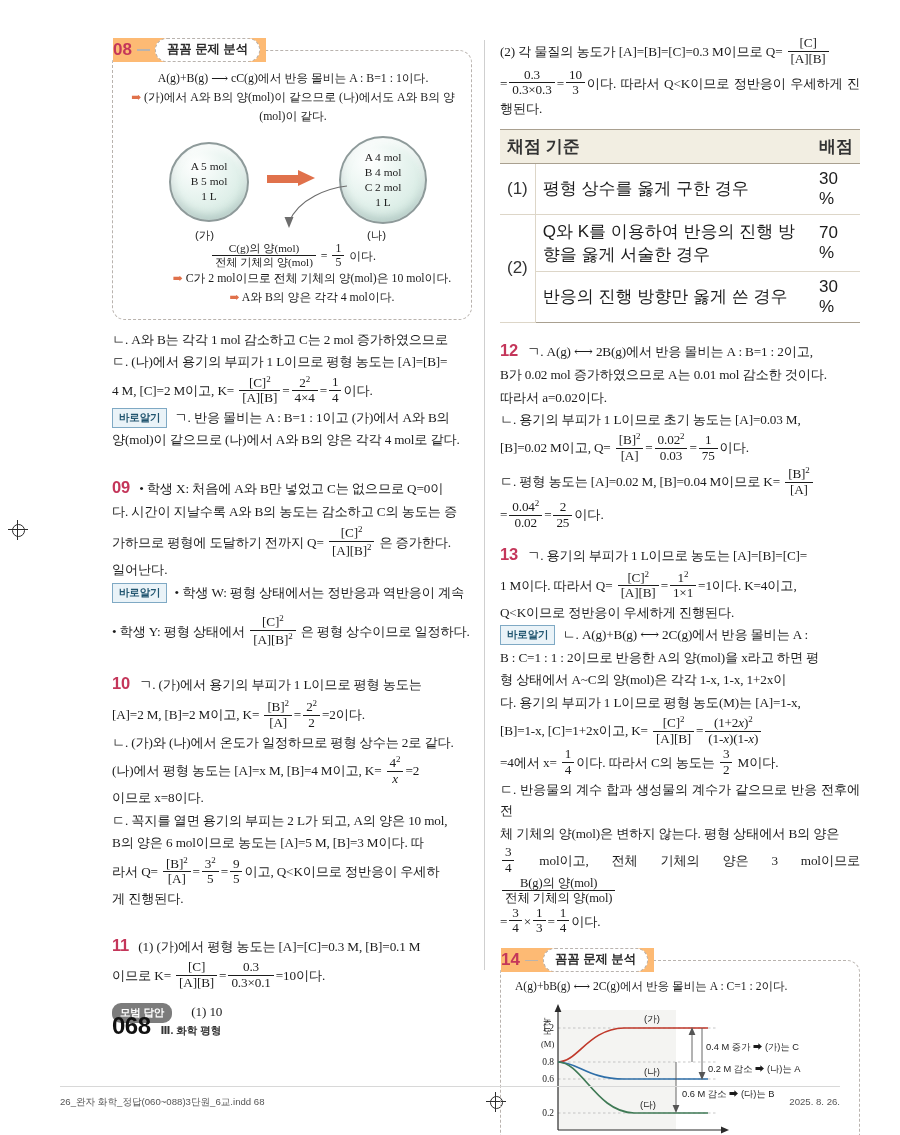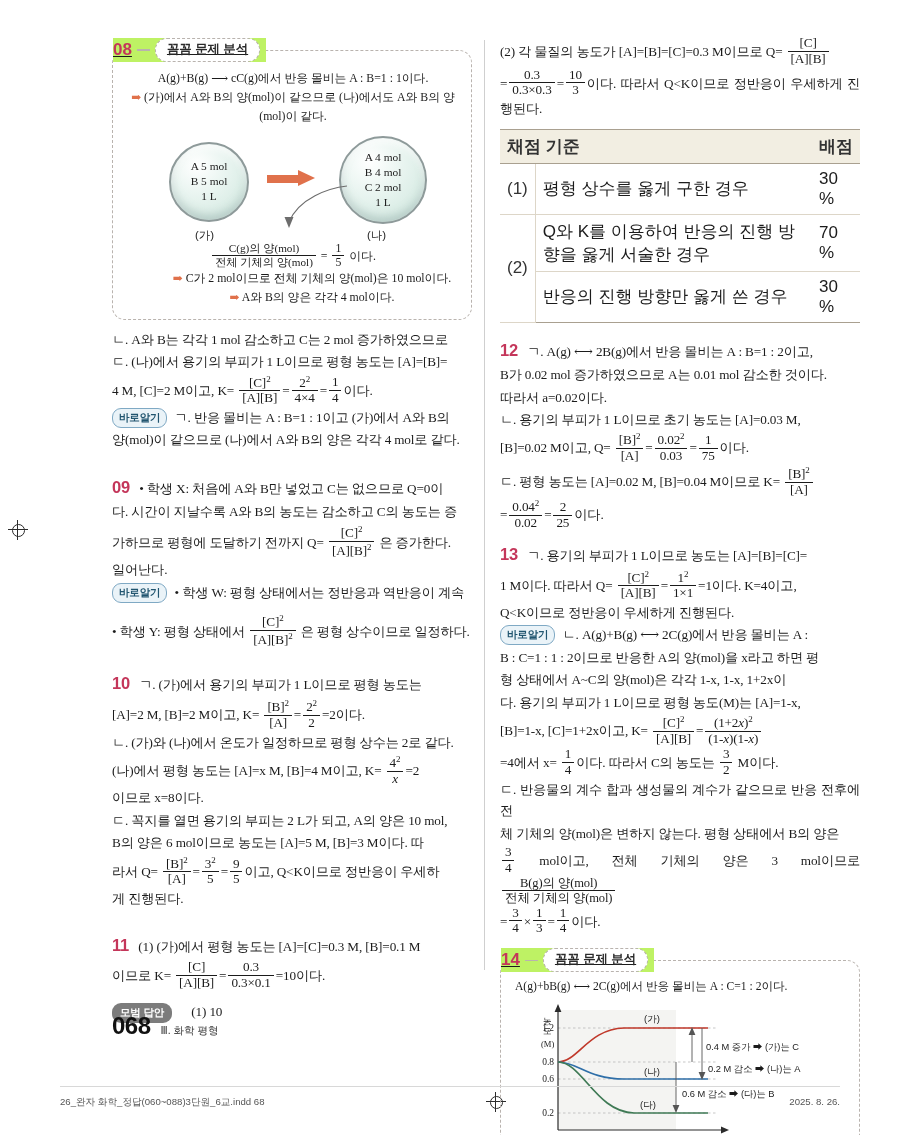--- a/index.html
+++ b/index.html
@@ -39,21 +39,21 @@
   .spacer-sm{ height:9px; }
   .spacer-lg{ height:22px; }
 
   
   .qnum{ color:#c4365a; font-weight:bold; font-size:16.5px;
          font-family:"Liberation Sans","DejaVu Sans",sans-serif;
          margin-right:6px; }
 
   .badge{
     display:inline-block; border:1px solid #7fa9c4; color:#21556f;
-    background:#eaf3f8; border-radius:9px; padding:0px 6px 1px 6px;
+    background:#eaf3f8; border-radius:0; padding:0px 6px 1px 6px;
     font-size:10.5px; font-family:"Liberation Sans","DejaVu Sans",sans-serif;
     vertical-align:1px; margin-right:4px; font-weight:bold;
   }
   .badge-dark{
     display:inline-block; background:#7c7c7c; color:#fff; border-radius:9px;
     padding:1px 8px 2px 8px; font-size:10.5px; font-weight:bold;
     font-family:"Liberation Sans","DejaVu Sans",sans-serif; margin-right:16px;
   }
 
   
@@ -62,21 +62,21 @@
          margin:0 2px; line-height:1.12; }
   .frac > .num{ display:block; padding:0 3px; border-bottom:1px solid #1b1b1b; }
   .frac > .den{ display:block; padding:0 3px; }
   .frac.sm{ font-size:0.95em; }
   sup{ font-size:0.68em; vertical-align:0.55em; }
 
   
   .anbox{ border:1.3px dashed #b9b3ae; border-radius:13px; padding:18px 12px 12px 14px;
           position:relative; margin-top:14px; }
   .anbox-head{ position:absolute; top:-13px; left:0; display:flex; align-items:center;
-               background:#bef264; padding-right:6px;text-decoration:underline; }
+               background:#fdba74; padding-right:6px; }
   .anbox-head .num{ color:#c4365a; font-weight:bold; font-size:17px;
                     font-family:"Liberation Sans","DejaVu Sans",sans-serif; }
   .anbox-head .dash{ width:13px; height:1.3px; background:#b9b3ae; margin:0 5px; }
   .antag{ border:1.3px dashed #b9b3ae; border-radius:12px; background:#fff;
           padding:2px 11px 3px 11px; font-size:12.4px; font-weight:bold; color:#2b2b2b;
           font-family:"Liberation Sans","DejaVu Sans",sans-serif; }
 
   
   .flask-wrap{ position:relative; height:104px; margin:10px 0 2px 0; }
   .flask{ position:absolute; border-radius:50%;
@@ -120,21 +120,21 @@
   .chartbox{ margin-top:8px; }
   .chart-eq{ font-size:11.6px; text-align:left; margin-bottom:2px; }
   .chart-foot{ font-size:11.6px; text-align:center; margin-top:4px; }
   .plotzone{ position:relative; width:330px; height:150px; margin:0 auto; }
 
   
   .folio{ position:absolute; left:112px; top:1012px; display:flex; align-items:baseline; }
   .folio .pg{ font-size:24px; font-weight:bold; letter-spacing:-0.5px;
               font-family:"Liberation Sans","DejaVu Sans",sans-serif; color:#111; }
   .folio .ch{ font-size:10.5px; margin-left:10px; color:#333;
-              font-family:"Liberation Sans","DejaVu Sans",sans-serif; }
+              font-family:"Liberation Sans","DejaVu Sans",sans-serif;font-weight:bold; }
   .botrule{ position:absolute; left:60px; top:1086px; width:780px; height:1px;
             background:#d8d8d8; }
   .botleft{ position:absolute; left:60px; top:1096px; font-size:9.6px; color:#555;
             font-family:"Liberation Sans","DejaVu Sans",sans-serif; }
   .botright{ position:absolute; right:60px; top:1096px; font-size:9.6px; color:#555;
              font-family:"Liberation Sans","DejaVu Sans",sans-serif; }
 </style>
 </head>
 <body>
 

